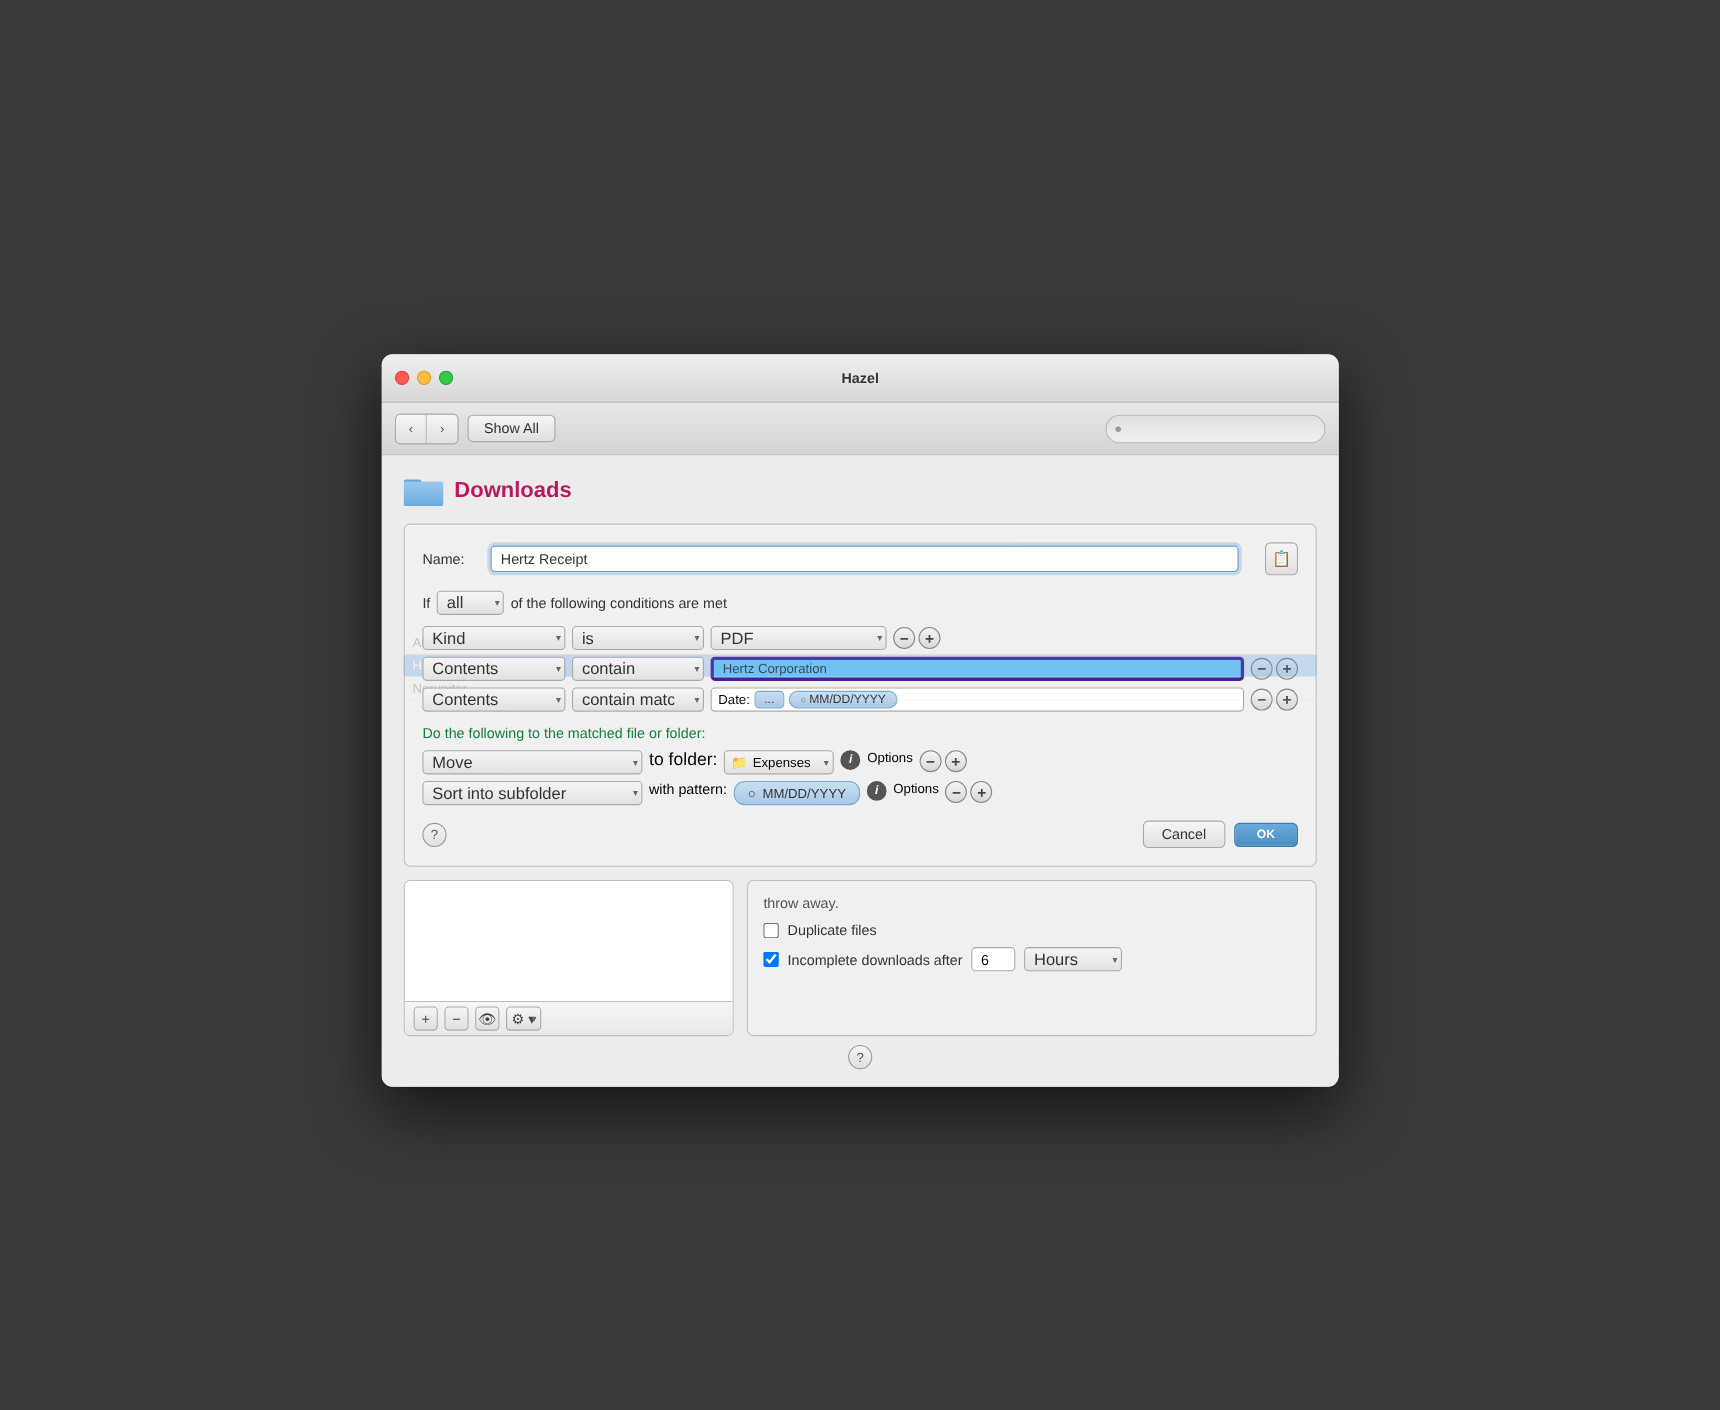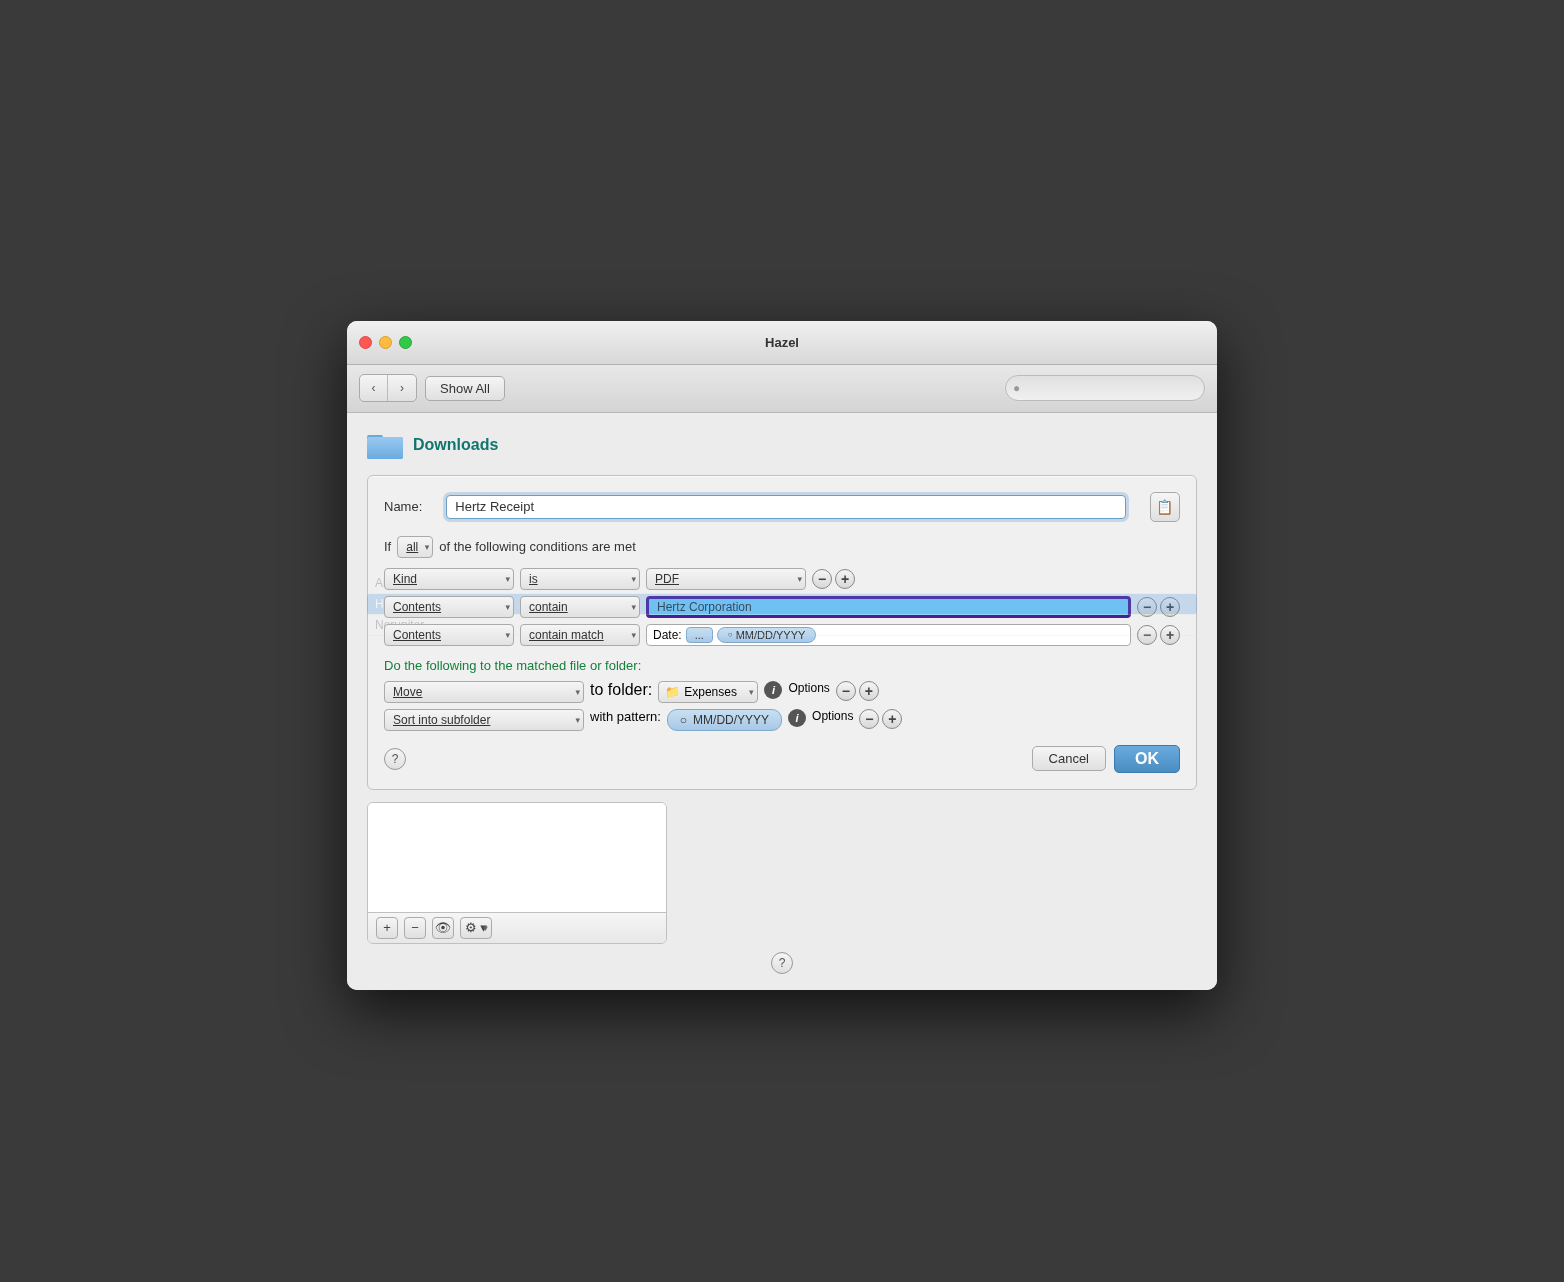--- a/index.html
+++ b/index.html
@@ -133,23 +133,23 @@
 
     
     .section-header {
       display: flex;
       align-items: center;
       gap: 10px;
       margin-bottom: 14px;
     }
 
     .section-title {
-      font-size: 16px;
+      font-size: 20px;
       font-weight: bold;
-      color: #0f766e;
+      color: #be185d;
     }
 
     
     .dialog-box {
       background: #f0f0f0;
       border: 1px solid #c0c0c0;
       border-radius: 6px;
       padding: 16px;
       margin-bottom: 12px;
       box-shadow: inset 0 1px 0 rgba(255,255,255,0.7);
@@ -219,25 +219,24 @@
       color: #666;
       pointer-events: none;
     }
     .select-wrapper select {
       appearance: none;
       -webkit-appearance: none;
       height: 22px;
       border: 1px solid #aaa;
       border-radius: 4px;
       background: linear-gradient(to bottom, #f5f5f5, #e2e2e2);
-      padding: 0 6px 0 8px;
-      font-size: 12px;
-      cursor: pointer;
-      color: #333;
-      text-decoration: underline;
+      padding: 0 26px 0 8px;
+      font-size: 15px;
+      cursor: pointer;
+      color: #333;
     }
 
     
     .condition-row {
       display: flex;
       align-items: center;
       gap: 6px;
       margin-bottom: 6px;
     }
 
@@ -396,21 +395,21 @@
       font-size: 13px;
       cursor: pointer;
       color: #333;
     }
 
     .ok-btn {
       background: linear-gradient(to bottom, #6aabdf, #4a8dbf);
       border: 1px solid #3a7aaf;
       border-radius: 5px;
       padding: 4px 20px;
-      font-size: 16px;
+      font-size: 11px;
       cursor: pointer;
       color: #fff;
       font-weight: bold;
       text-align: center;
     }
 
     
     .lower-section {
       display: flex;
       gap: 12px;
@@ -721,20 +720,41 @@
         <div class="rules-list-toolbar">
           <button class="list-tool-btn">+</button>
           <button class="list-tool-btn">−</button>
           <button class="list-tool-btn">👁</button>
           <div class="select-wrapper">
             <button class="list-tool-btn" style="width:auto; padding:0 4px;">⚙ ▾</button>
           </div>
         </div>
       </div>
 
+      <div class="right-pane">
+        <div class="throw-away-text">throw away.</div>
+
+        <div class="checkbox-row">
+          <input type="checkbox" id="dup-files" style="">
+          <label for="dup-files">Duplicate files</label>
+        </div>
+
+        <div class="checkbox-row">
+          <input type="checkbox" id="incomplete" checked="" style="">
+          <label for="incomplete">Incomplete downloads after</label>
+          <input type="number" class="number-input" value="6" style="">
+          <div class="select-wrapper">
+            <select class="hours-select">
+              <option>Hours</option>
+              <option>Minutes</option>
+              <option>Days</option>
+            </select>
+          </div>
+        </div>
+      </div>
 
     </div>
 
     <div style="display:flex; justify-content:flex-end; margin-top:8px;">
       <button class="help-btn" style="margin-left:auto;">?</button>
     </div>
 
   </div>
 
 </div>

